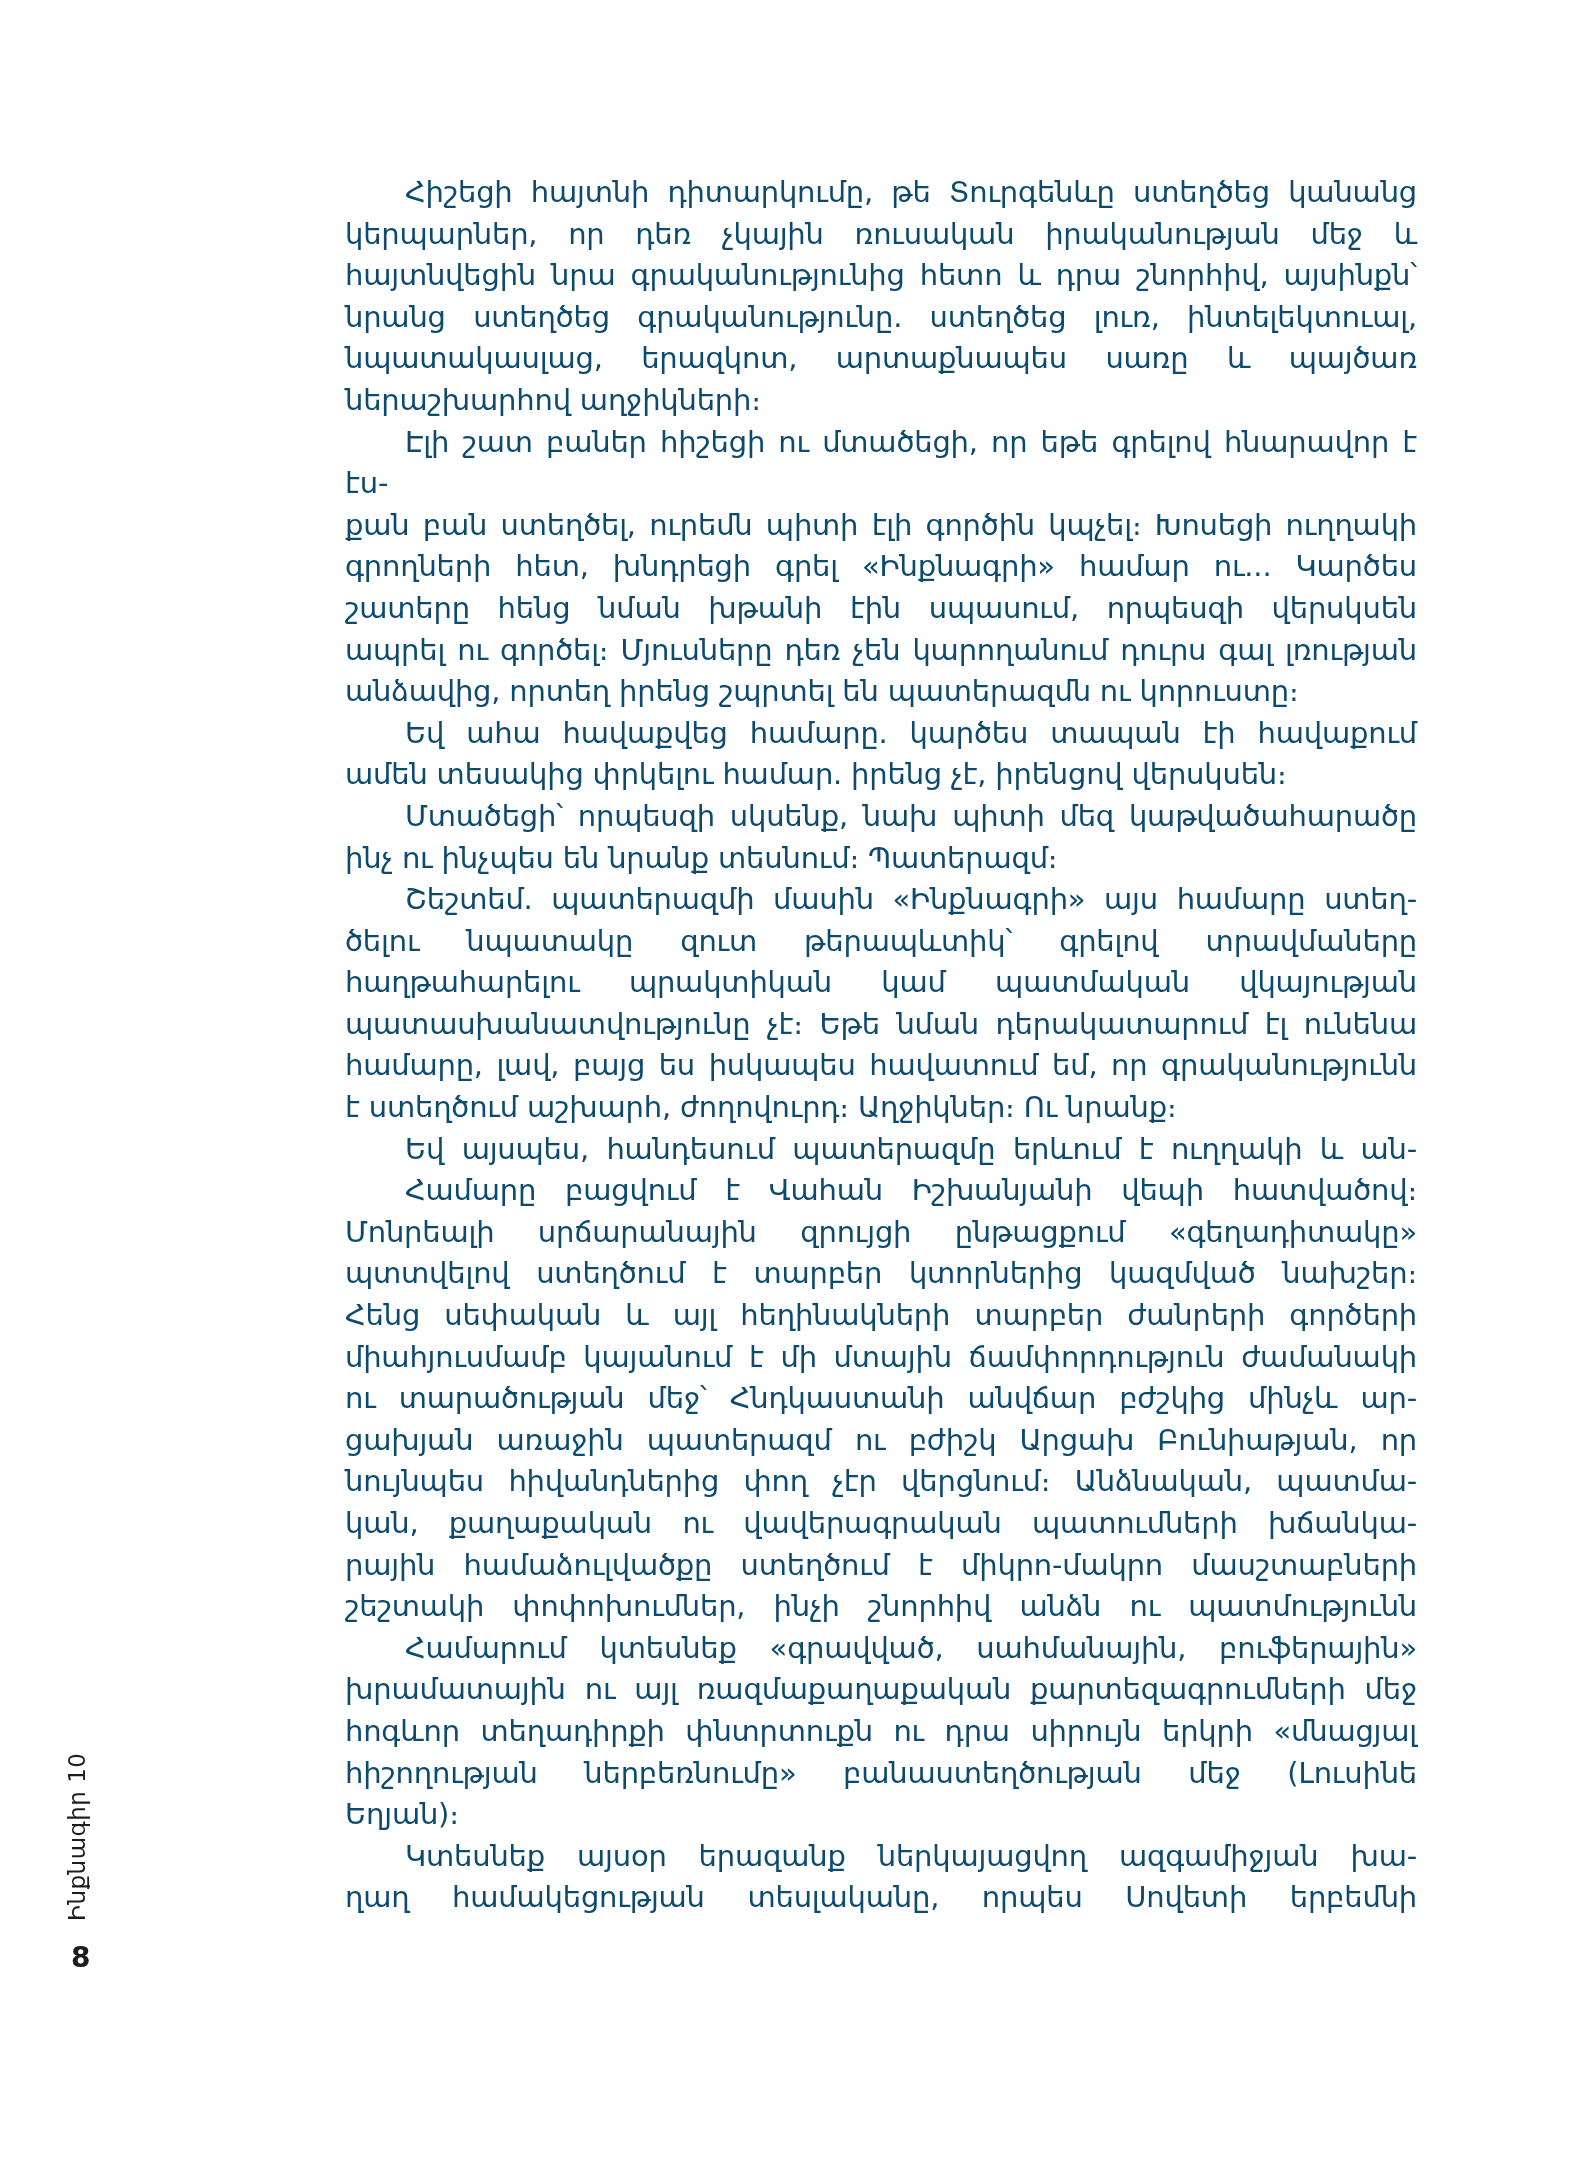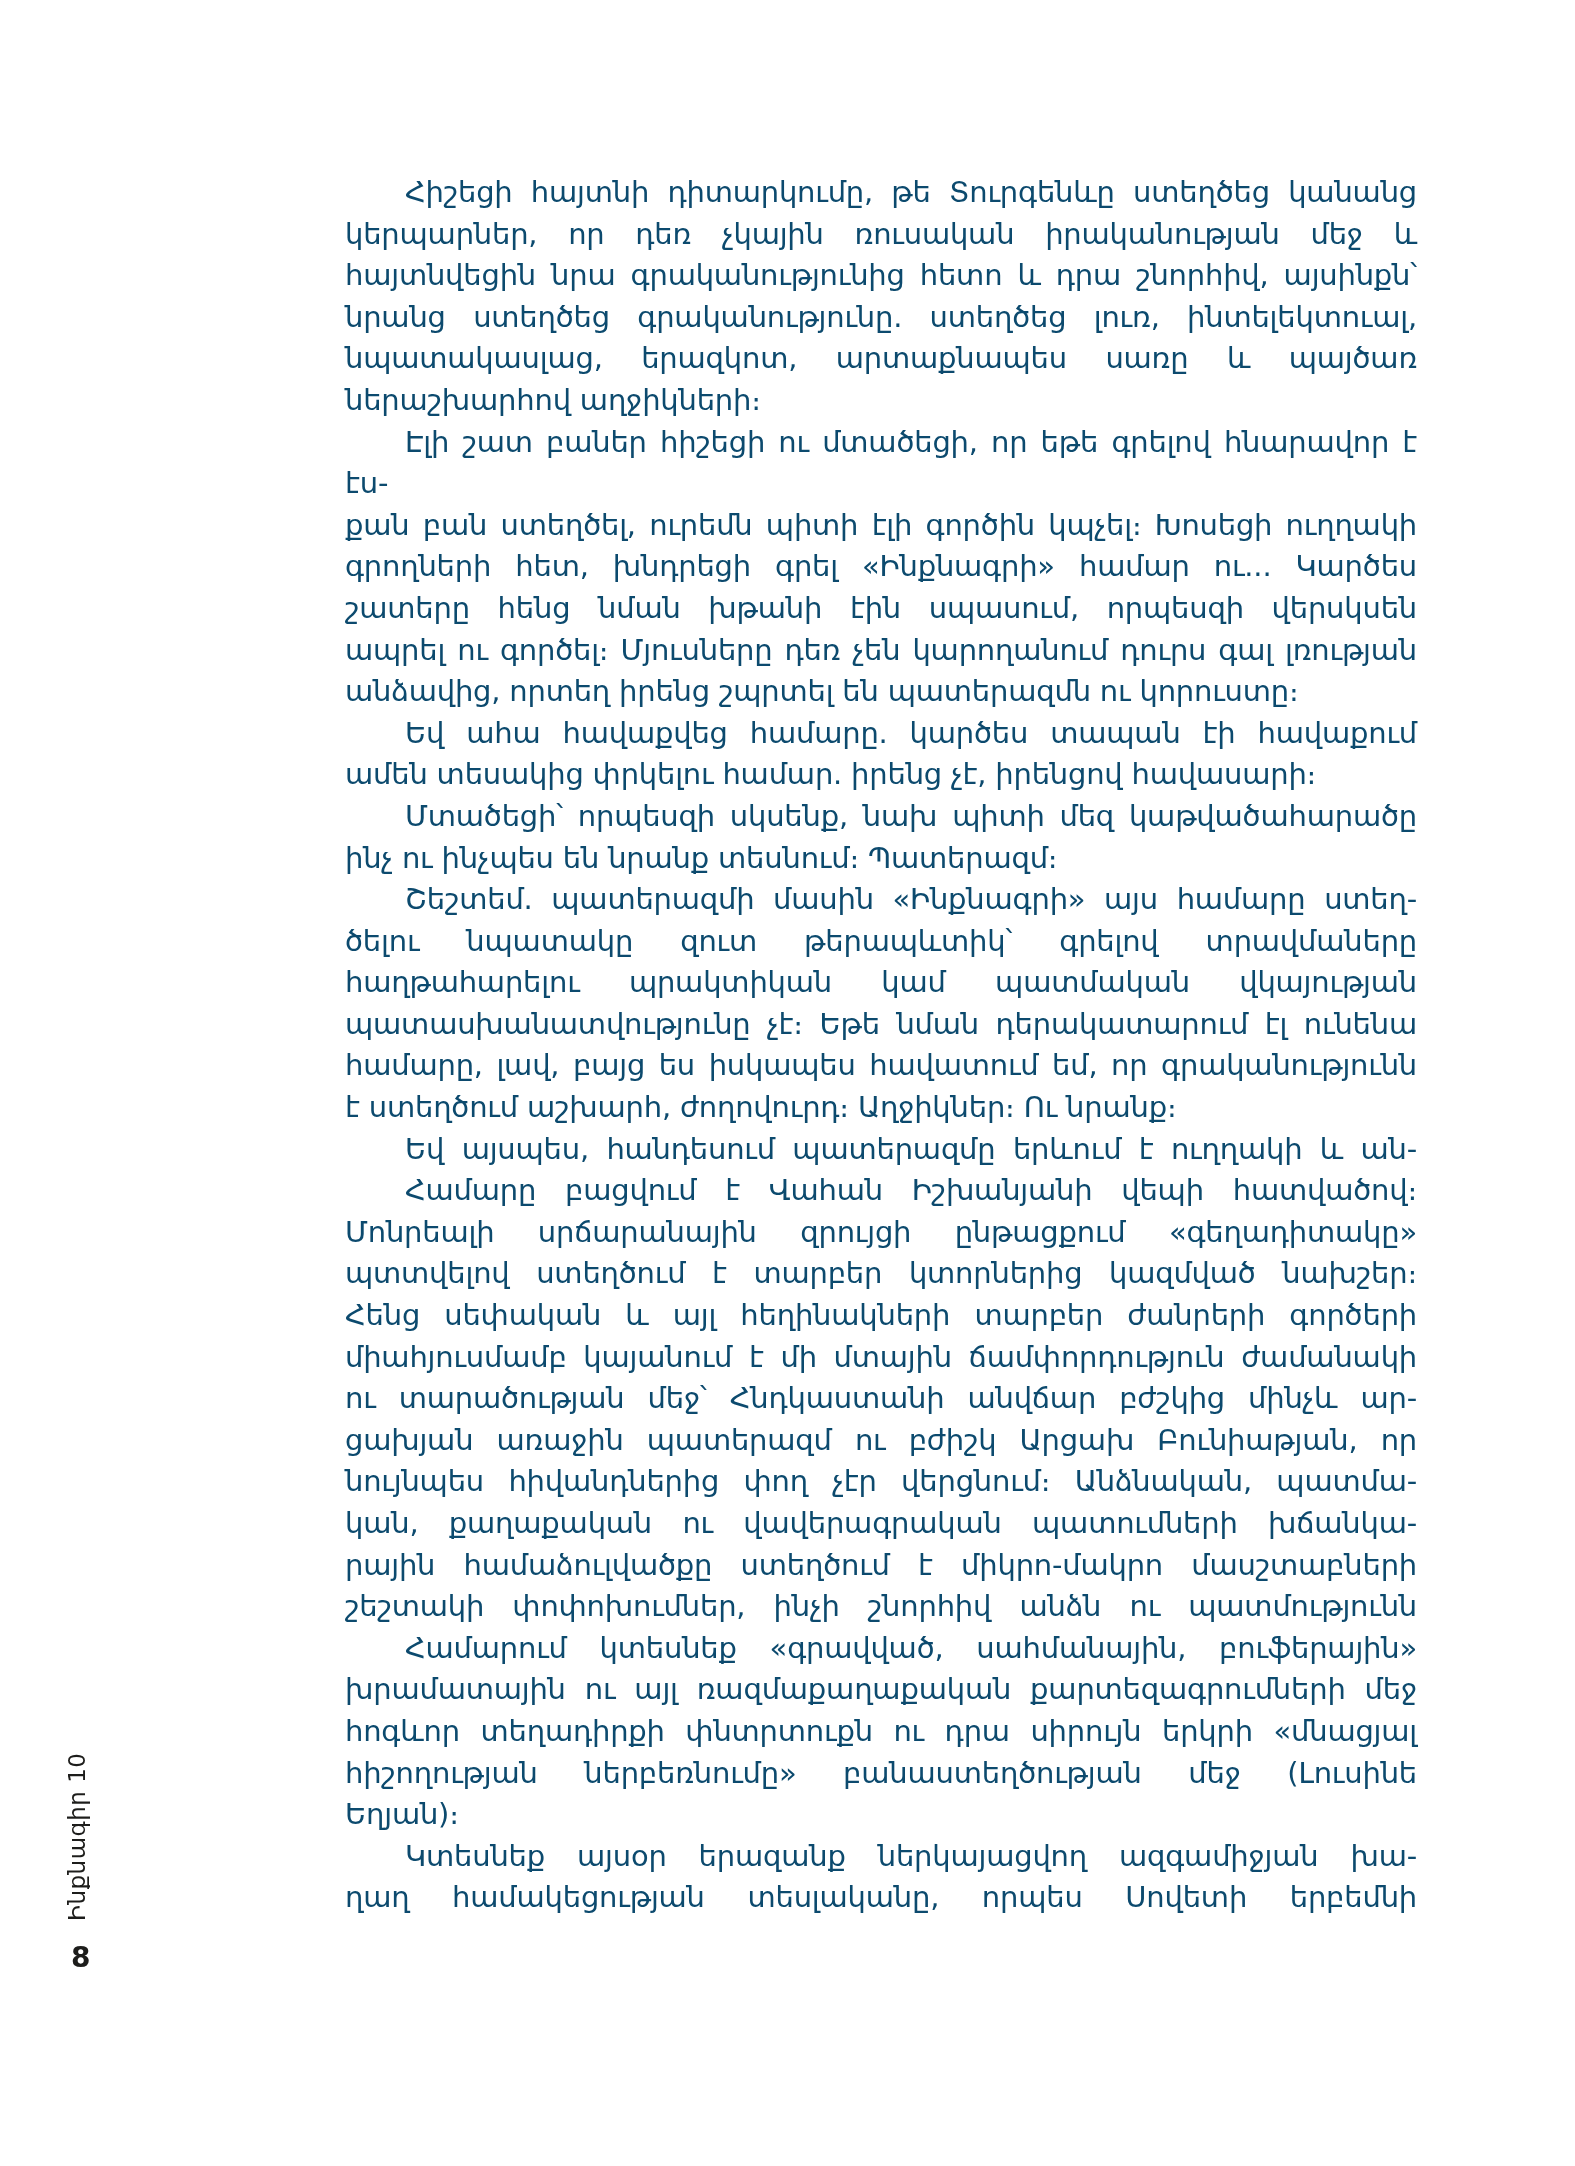--- a/index.html
+++ b/index.html
@@ -73,21 +73,21 @@
       <div class="line">նրանց ստեղծեց գրականությունը. ստեղծեց լուռ, ինտելեկտուալ,</div>
       <div class="line">նպատակասլաց, երազկոտ, արտաքնապես սառը և պայծառ</div>
       <div class="line no-justify">ներաշխարհով աղջիկների։</div>
       <div class="line indent">Էլի շատ բաներ հիշեցի ու մտածեցի, որ եթե գրելով հնարավոր է էս-</div>
       <div class="line">քան բան ստեղծել, ուրեմն պիտի էլի գործին կպչել։ Խոսեցի ուղղակի</div>
       <div class="line">գրողների հետ, խնդրեցի գրել «Ինքնագրի» համար ու... Կարծես</div>
       <div class="line">շատերը հենց նման խթանի էին սպասում, որպեսզի վերսկսեն</div>
       <div class="line">ապրել ու գործել։ Մյուսները դեռ չեն կարողանում դուրս գալ լռության</div>
       <div class="line no-justify">անձավից, որտեղ իրենց շպրտել են պատերազմն ու կորուստը։</div>
       <div class="line indent">Եվ ահա հավաքվեց համարը. կարծես տապան էի հավաքում</div>
-      <div class="line no-justify">ամեն տեսակից փրկելու համար. իրենց չէ, իրենցով հավասարի։</div>
+      <div class="line no-justify">ամեն տեսակից փրկելու համար. իրենց չէ, իրենցով վերսկսեն։</div>
       <div class="line indent">Մտածեցի՝ որպեսզի սկսենք, նախ պիտի մեզ կաթվածահարածը</div>
       <div class="line no-justify">ինչ ու ինչպես են նրանք տեսնում։ Պատերազմ։</div>
       <div class="line indent">Շեշտեմ. պատերազմի մասին «Ինքնագրի» այս համարը ստեղ-</div>
       <div class="line">ծելու նպատակը զուտ թերապևտիկ՝ գրելով տրավմաները</div>
       <div class="line">հաղթահարելու պրակտիկան կամ պատմական վկայության</div>
       <div class="line">պատասխանատվությունը չէ։ Եթե նման դերակատարում էլ ունենա</div>
       <div class="line">համարը, լավ, բայց ես իսկապես հավատում եմ, որ գրականությունն</div>
       <div class="line no-justify">է ստեղծում աշխարհ, ժողովուրդ։ Աղջիկներ։ Ու նրանք։</div>
       <div class="line indent">Եվ այսպես, հանդեսում պատերազմը երևում է ուղղակի և ան-</div>
       <div class="line indent">Համարը բացվում է Վահան Իշխանյանի վեպի հատվածով։</div>

